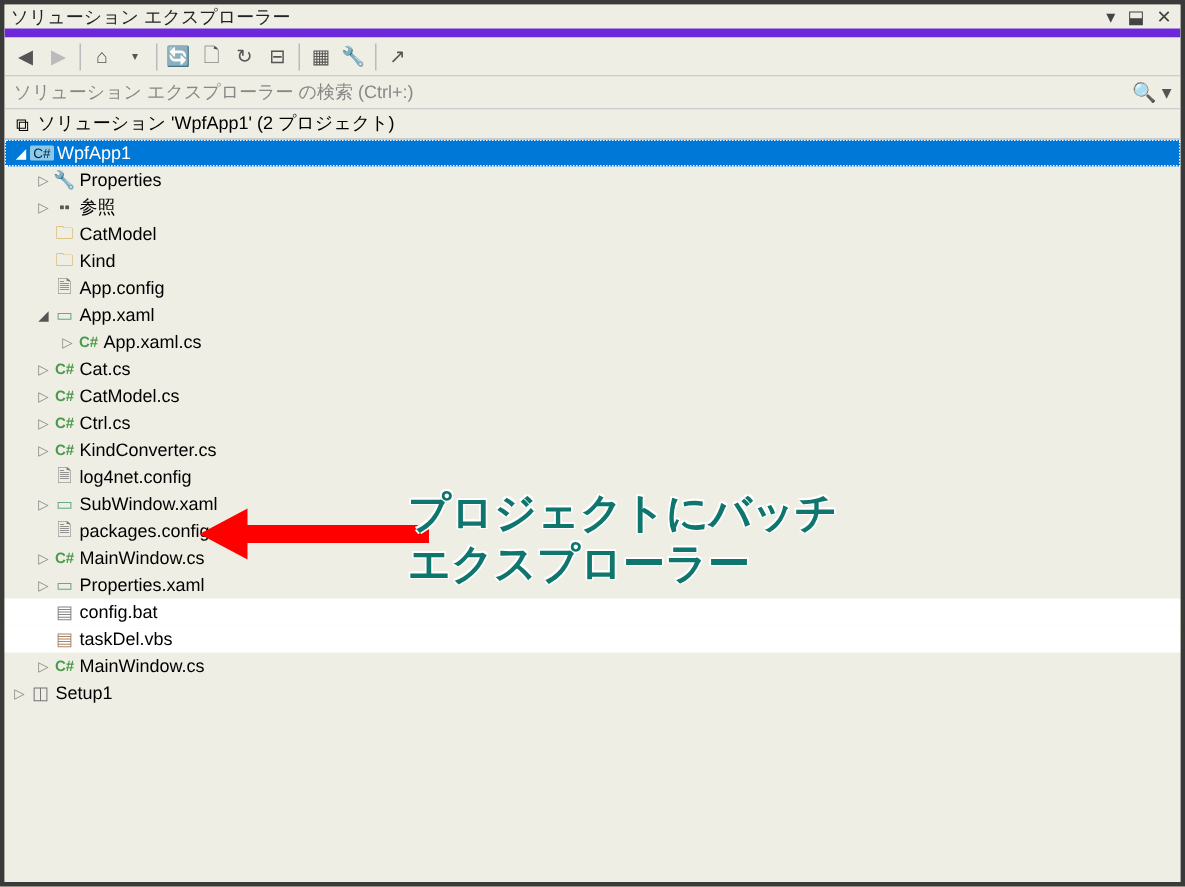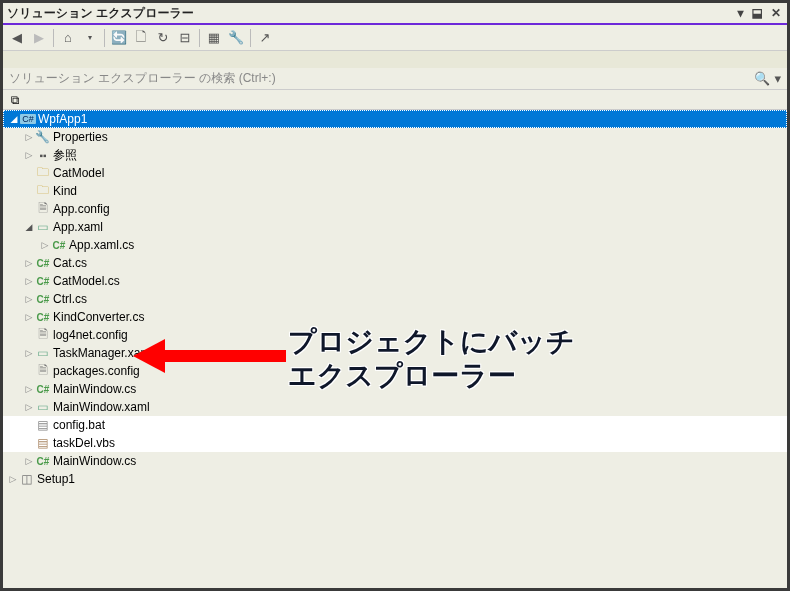--- a/index.html
+++ b/index.html
@@ -13,22 +13,21 @@
   position: relative;
   overflow: hidden;
 }
 .title-bar {
   background: #eeeee4;
   height: 22px;
   display: flex;
   align-items: center;
   justify-content: space-between;
   padding: 0 4px;
-  border-bottom: 2px solid #6d28d9;
-  font-weight: bold;
+  border-bottom: 6px solid #6d28d9;
 }
 .title-text { font-size: 12px; color: #222; }
 .title-controls { display: flex; gap: 4px; }
 .title-controls span { cursor: pointer; font-size: 12px; color: #444; padding: 0 2px; }
 .toolbar {
   background: #eeeee4;
   height: 26px;
   display: flex;
   align-items: center;
   gap: 2px;
@@ -45,21 +44,20 @@
 .tb-sep { width: 1px; height: 18px; background: #bbb; margin: 0 2px; }
 .search-bar {
   background: #eeeee4;
   height: 22px;
   display: flex;
   align-items: center;
   padding: 0 6px;
   color: #888;
   border-bottom: 1px solid #ccc;
   justify-content: space-between;
-  margin-top: 17px;
 }
 .search-bar .search-icon { font-size: 13px; color: #555; }
 .solution-header {
   background: #eeeee4;
   height: 20px;
   display: flex;
   align-items: center;
   padding: 0 4px;
   border-bottom: 1px solid #ccc;
 }
@@ -100,22 +98,22 @@
   display: inline-flex;
   align-items: center; justify-content: center;
   margin-right: 2px;
   font-size: 12px;
 }
 .indent { display: inline-block; }
 .lbl { }
 .annotation {
   position: absolute;
   top: 322px;
-  left: 285px;
-  color: #0f172a;
+  left: 269px;
+  color: #0f766e;
   font-size: 28px;
   font-weight: bold;
   text-shadow: 1px 1px 0 #fff, -1px -1px 0 #fff, 1px -1px 0 #fff, -1px 1px 0 #fff;
   line-height: 1.2;
   pointer-events: none;
 }
 .arrow {
   position: absolute;
   top: 338px;
   left: 130px;
@@ -204,20 +202,21 @@
     </div>
 </div>
 
 <div class="search-bar">
   <span>ソリューション エクスプローラー の検索 (Ctrl+:)</span>
   <span class="search-icon">🔍 ▾</span>
 </div>
 
 <div class="solution-header">
   <span class="node-icon">⧉</span>
+  <span>ソリューション 'WpfApp1' (2 プロジェクト)</span>
 </div>
 
 <div class="tree" id="tree-container">
     <div class="tree-row selected">
       <span class="indent" style="width:4px"></span>
       <span class="expander open"></span>
       <span class="node-icon">
         <span class="ic-proj-sel">C#</span>
       </span>
       <span class="lbl">WpfApp1</span>
@@ -291,39 +290,39 @@
     <div class="tree-row">
       <span class="indent" style="width:20px"></span>
       <span class="expander none"></span>
       <span class="node-icon ic-config">🗎</span>
       <span class="lbl">log4net.config</span>
     </div>
     <div class="tree-row">
       <span class="indent" style="width:20px"></span>
       <span class="expander closed"></span>
       <span class="node-icon ic-xaml">▭</span>
-      <span class="lbl">TaskManager.xaml</span>
+      <span class="lbl">SubWindow.xaml</span>
     </div>
     <div class="tree-row">
       <span class="indent" style="width:20px"></span>
       <span class="expander none"></span>
       <span class="node-icon ic-config">🗎</span>
       <span class="lbl">packages.config</span>
     </div>
     <div class="tree-row">
       <span class="indent" style="width:20px"></span>
       <span class="expander closed"></span>
       <span class="node-icon ic-cs">C#</span>
       <span class="lbl">MainWindow.cs</span>
     </div>
     <div class="tree-row">
       <span class="indent" style="width:20px"></span>
       <span class="expander closed"></span>
       <span class="node-icon ic-xaml">▭</span>
-      <span class="lbl">MainWindow.xaml</span>
+      <span class="lbl">Properties.xaml</span>
     </div>
     <div class="tree-row highlight">
       <span class="indent" style="width:20px"></span>
       <span class="expander none"></span>
       <span class="node-icon ic-bat">▤</span>
       <span class="lbl">config.bat</span>
     </div>
     <div class="tree-row highlight">
       <span class="indent" style="width:20px"></span>
       <span class="expander none"></span>

